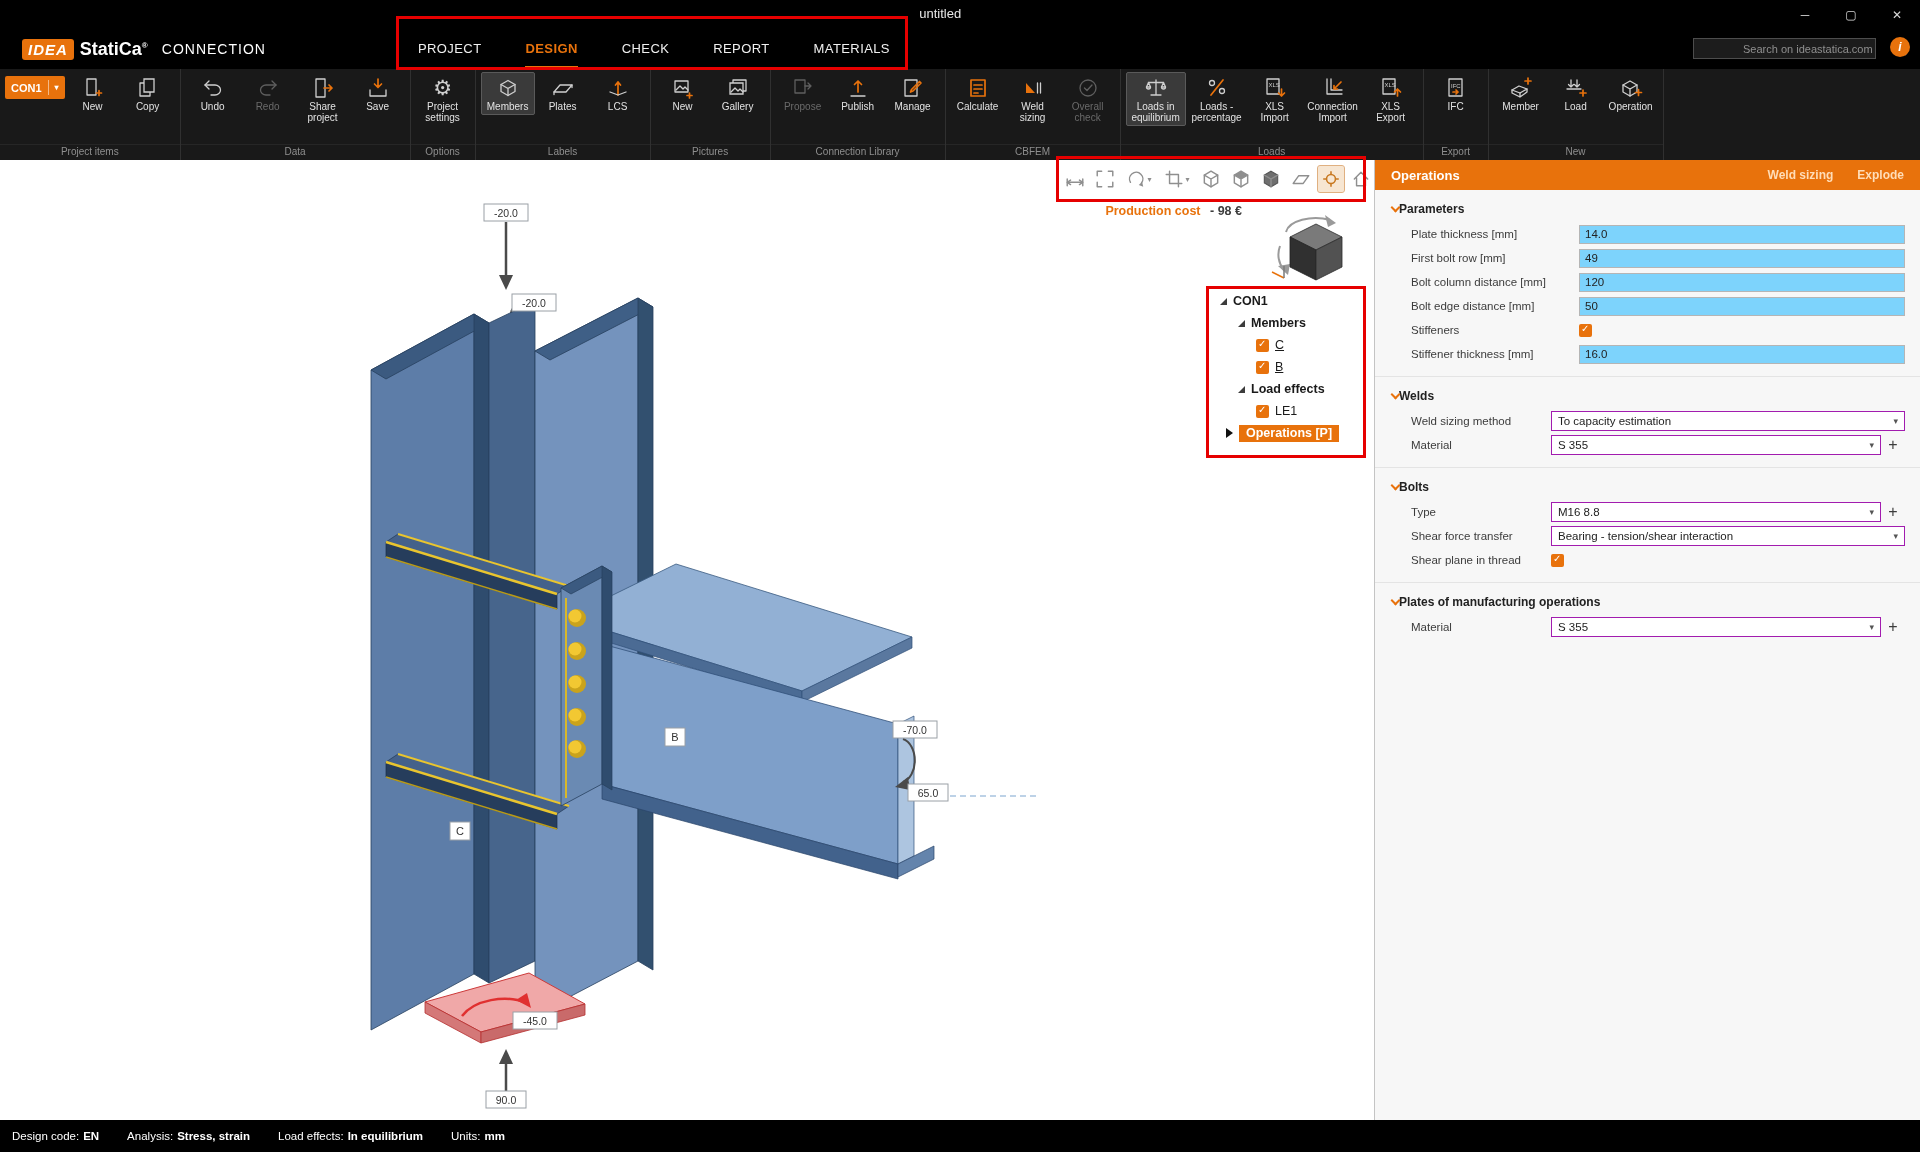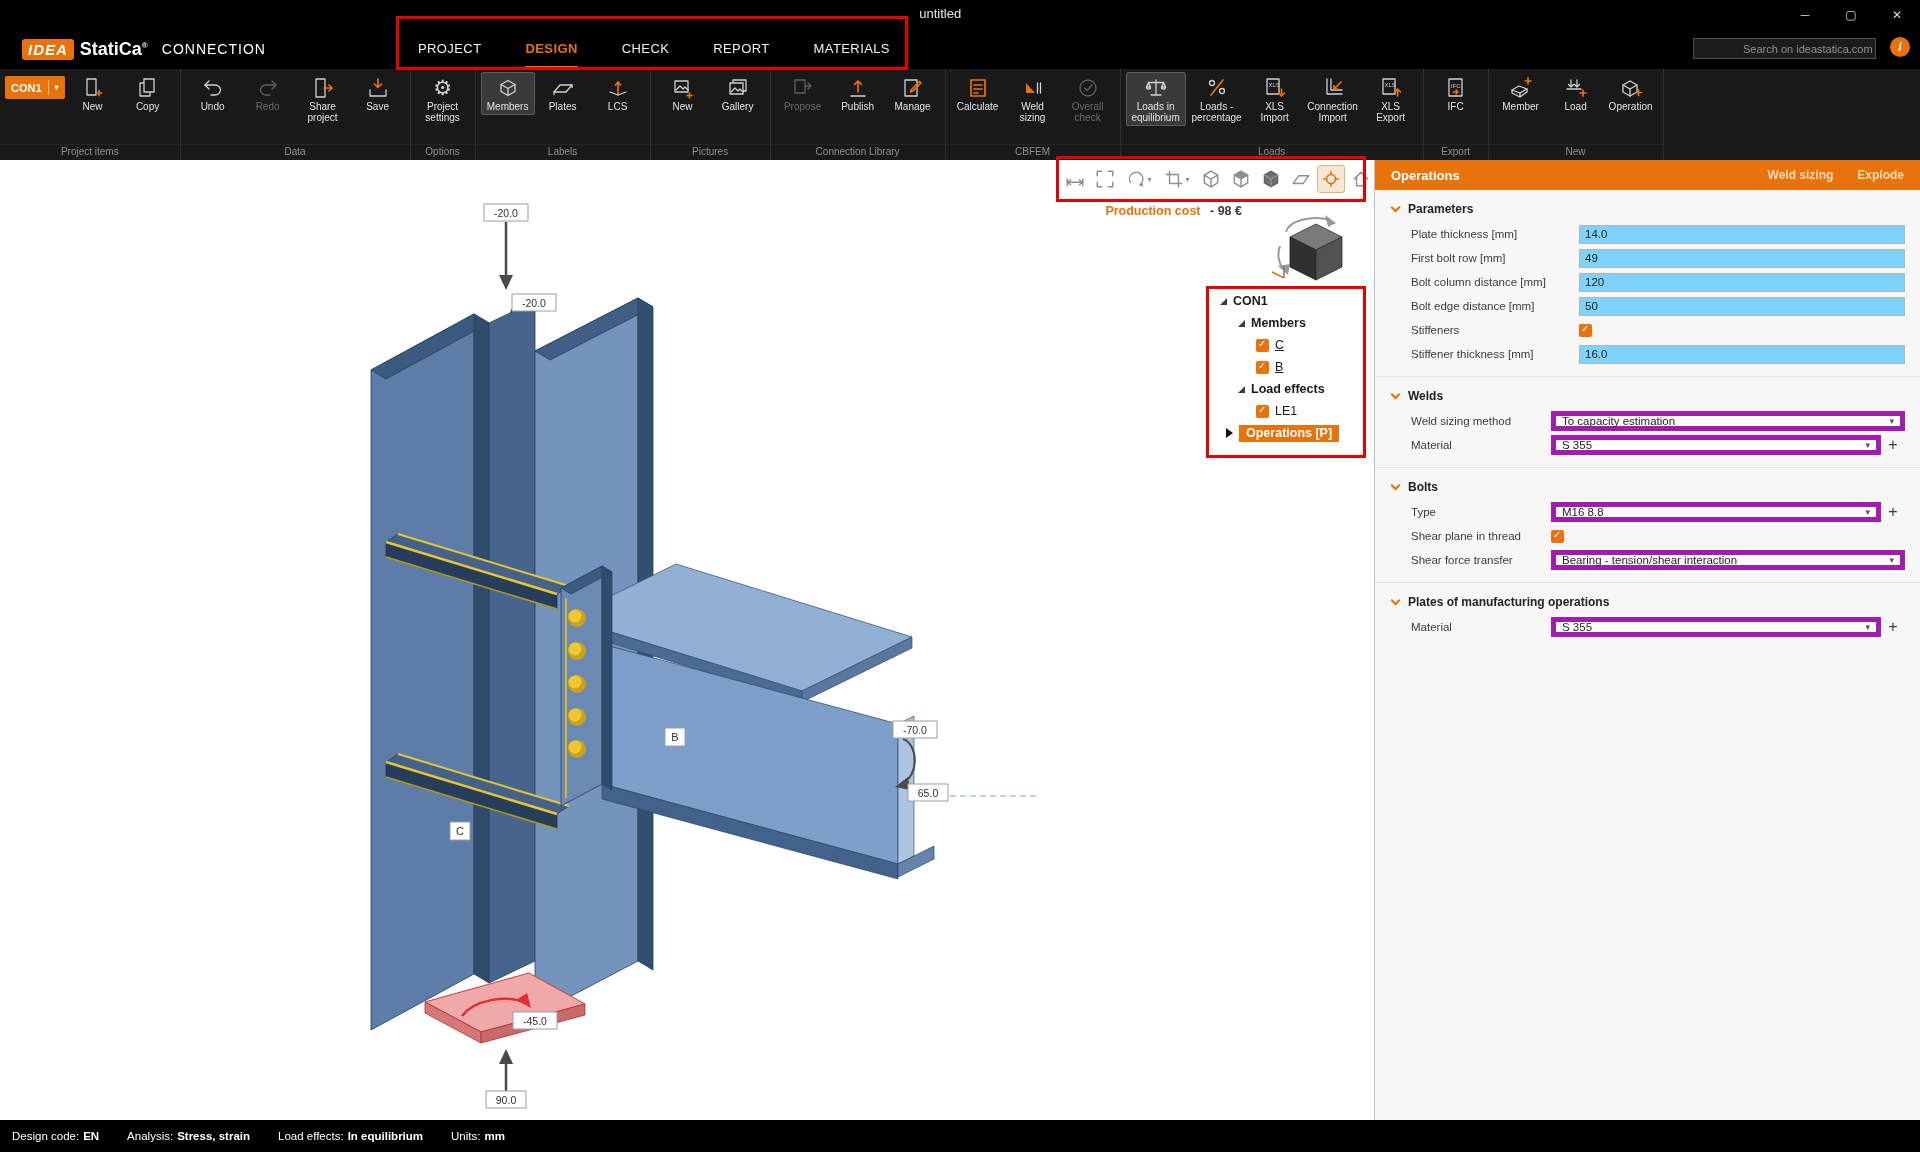--- a/index.html
+++ b/index.html
@@ -97,29 +97,29 @@
   .redbox { position:absolute; border:3px solid #e60000; pointer-events:none; z-index:60; }
 
   
   .panel { width:546px; background:#f7f7f7; border-left:1px solid #c4c4c4; display:flex; flex-direction:column; }
   .phead { height:30px; background:#e8720c; display:flex; align-items:center; padding:0 16px; flex:none; }
   .phead .ptit { color:#fff; font-weight:bold; font-size:13px; }
   .phead .pacts { margin-left:auto; display:flex; gap:24px; }
   .phead .pact { color:#ffddb8; font-size:12px; font-weight:bold; cursor:pointer; }
   .psec { padding-top:6px; }
   .psec + .psec { border-top:1px solid #e4e4e4; margin-top:10px; }
-  .psech { display:flex; align-items:center; gap:9px; padding:6px 0 6px 17px; cursor:pointer; }
+  .psech { display:flex; align-items:center; padding:6px 0 6px 17px; cursor:pointer; }
   .chev { width:7px; height:7px; border-left:2px solid #e8720c; border-bottom:2px solid #e8720c;
           transform:rotate(-45deg); margin-top:-3px; flex:none; }
   .psech .ptitle { font-size:12px; font-weight:bold; color:#222; }
   .prow { display:flex; align-items:center; height:24px; padding-left:36px; padding-right:15px; }
   .plabel { width:140px; flex:none; font-size:11.5px; color:#3c3c3c; }
   .pinput { flex:1; margin-left:28px; height:19px; border:1px solid #b5b5b5; background:#7dd3fc;
             font-size:11.5px; color:#222; padding:0 5px; font-family:"Liberation Sans",sans-serif; }
-  .psel { flex:1; height:20px; border:5px solid #a21caf; background:#fff; display:flex;
+  .psel { flex:1; height:20px; border:1px solid #a21caf; background:#fff; display:flex;
           align-items:center; padding:0 6px; font-size:11.5px; color:#222; cursor:pointer; }
   .psel::after { content:"▾"; margin-left:auto; color:#555; font-size:9px; }
   .padd { width:24px; text-align:center; font-size:16px; color:#3c3c3c; cursor:pointer; flex:none; }
   .pcheck { width:13px; height:13px; background:#e8720c; border-radius:2px; position:relative; cursor:pointer; }
   .pcheck::after { content:"✓"; position:absolute; left:2px; top:-1px; color:#fff; font-size:10px; }
 
   
   .statusbar { height:32px; background:#000; display:flex; align-items:center; gap:28px;
                padding-left:12px; color:#fff; font-size:11.5px; }
   .sitem b { margin-left:4px; }
@@ -745,28 +745,28 @@
         <span class="ptitle">Bolts</span>
       </div>
       <div class="prow">
           <span class="plabel">Type</span>
         <div class="psel">
             <span>M16 8.8</span>
           </div>
         <span class="padd">+</span>
         </div>
       <div class="prow">
-          <span class="plabel">Shear plane in thread</span>
-        <span class="pcheck"></span>
-        </div>
-      <div class="prow">
           <span class="plabel">Shear force transfer</span>
         <div class="psel">
             <span>Bearing - tension/shear interaction</span>
           </div>
+        </div>
+      <div class="prow">
+          <span class="plabel">Shear plane in thread</span>
+        <span class="pcheck"></span>
         </div>
     </div>
 
     <div class="psec">
       <div class="psech">
         <span class="chev"></span>
         <span class="ptitle">Plates of manufacturing operations</span>
       </div>
       <div class="prow">
           <span class="plabel">Material</span>

